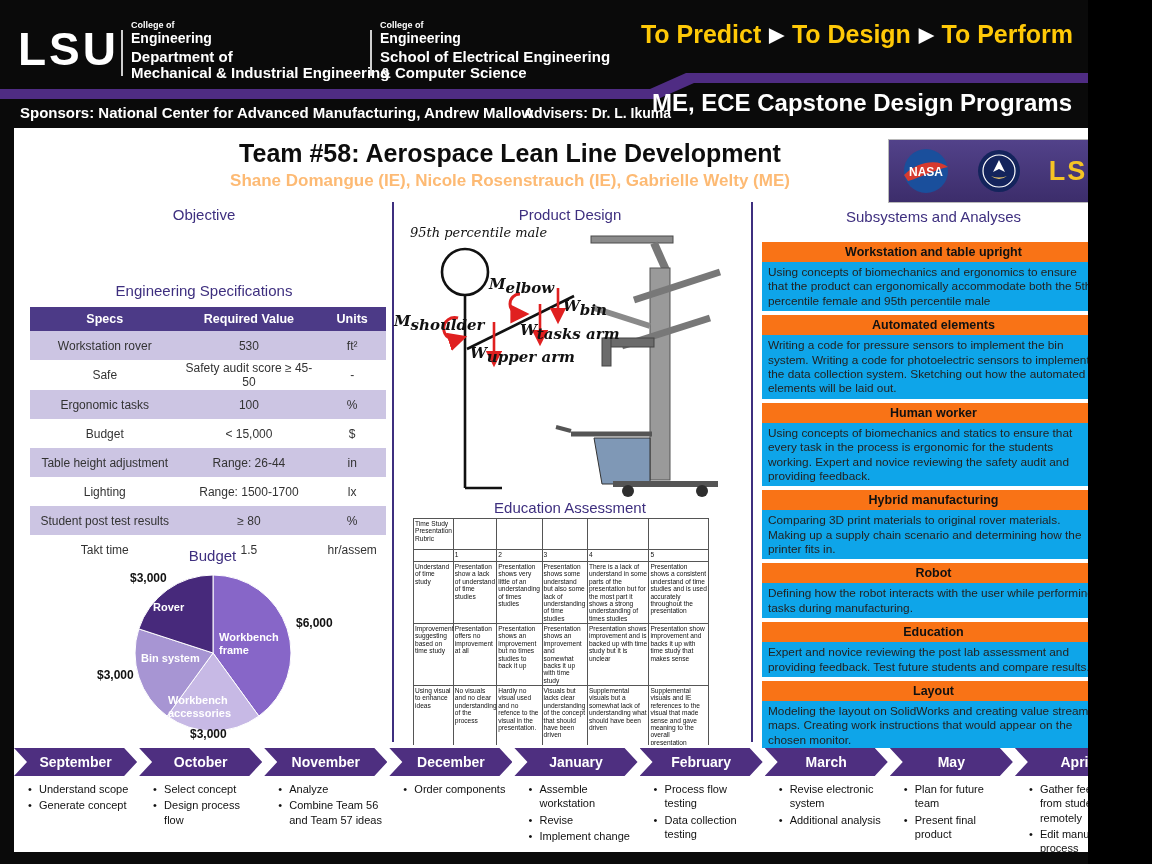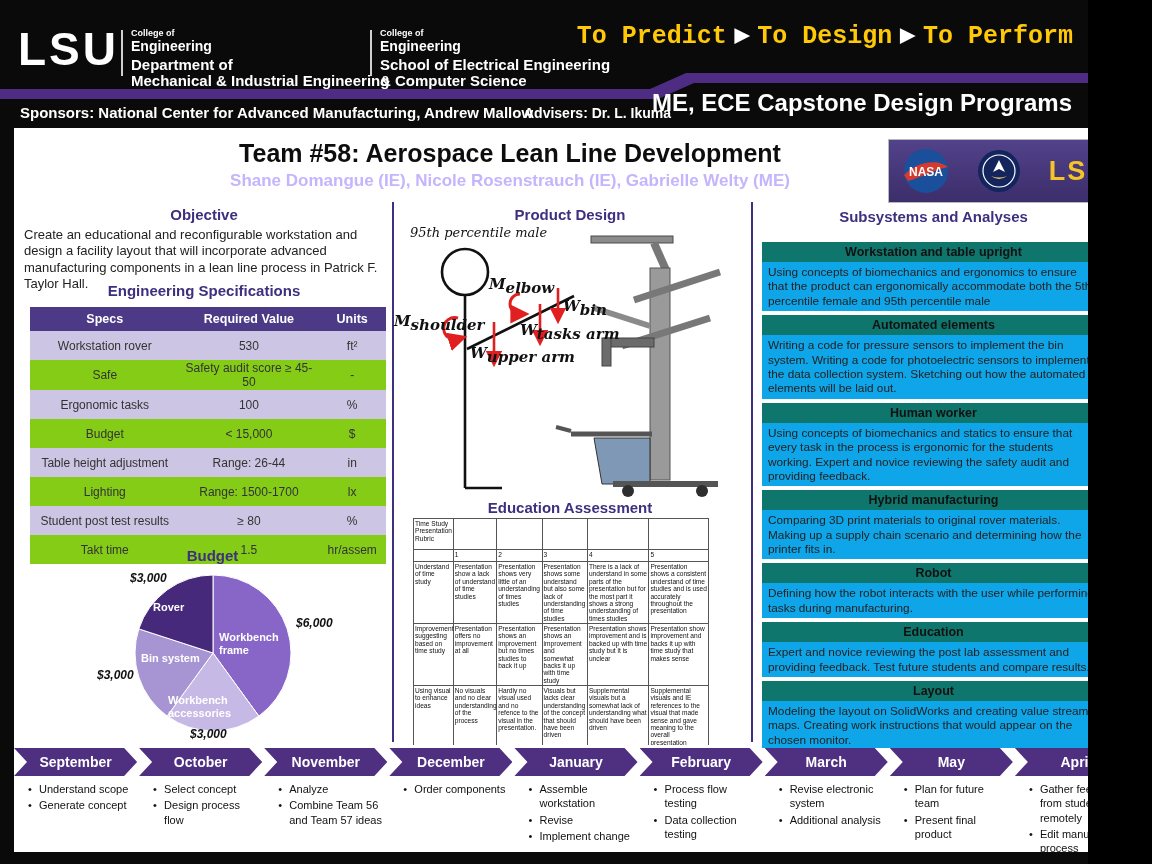--- a/index.html
+++ b/index.html
@@ -6,57 +6,57 @@
   #poster{position:relative;width:1088px;height:864px;background:#0a0a0a;overflow:hidden;
           font-family:"Liberation Sans",sans-serif;-webkit-font-smoothing:antialiased;}
   .abs{position:absolute;}
   
   #paper{left:14px;top:128px;width:1124px;height:724px;background:#ffffff;}
   #lsu-logo{left:18px;top:26px;color:#fff;font-weight:bold;font-size:46px;letter-spacing:3px;line-height:1;}
   .hdr-div{width:2px;background:#cfcfcf;}
   #hdr-div1{left:121px;top:30px;height:46px;}
   #hdr-div2{left:370px;top:30px;height:46px;}
   .dept{color:#fff;line-height:1.08;}
-  .dept .college{font-size:9px;font-weight:bold;margin-top:8px;}
+  .dept .college{font-size:9px;font-weight:bold;}
   .dept .school{font-size:14px;font-weight:bold;margin-bottom:3px;}
   .dept .l1,.dept .l2{font-size:15px;font-weight:600;}
   #dept-me{left:131px;top:21px;}
   #dept-ece{left:380px;top:21px;}
   #motto{right:15px;top:20px;font-size:25px;font-weight:bold;white-space:nowrap;}
-  #motto .part{color:#FFC907;font-family:Liberation Mono, monospace;}
+  #motto .part{color:#FFC907;}
   #motto .sep{color:#ffffff;font-size:19px;padding:0 8px;position:relative;top:-2px;}
   #program-banner{right:16px;top:89px;font-size:24px;font-weight:bold;color:#fff;white-space:nowrap;}
   #sponsors{left:20px;top:104px;font-size:15px;font-weight:bold;color:#fff;}
   #advisers{left:524px;top:105px;font-size:14px;font-weight:bold;color:#fff;}
   
   #team-title{left:140px;top:139px;width:740px;text-align:center;font-size:25px;font-weight:bold;color:#0d0d0d;}
-  #team-members{left:140px;top:171px;width:740px;text-align:center;font-size:17px;font-weight:bold;color:#c4b5fd;}
+  #team-members{left:140px;top:171px;width:740px;text-align:center;font-size:17px;font-weight:bold;color:#fdba74;}
   
   #logo-strip{left:888px;top:139px;width:233px;height:62px;background:linear-gradient(180deg,#52428a,#3c2d6b);
               border:1px solid #b9b9b9;display:flex;align-items:center;justify-content:space-around;}
   #lsu-wordmark{color:#F5C425;font-size:27px;font-weight:bold;letter-spacing:2px;}
   
-  .sec-h{font-size:15px;font-weight:bold;color:#3E2F7F;text-align:center;}
+  .sec-h{font-size:15px;font-weight:normal;color:#3E2F7F;text-align:center;}
   #objective-h{left:20px;top:206px;width:368px;}
   #specs-h{left:20px;top:282px;width:368px;}
   #budget-h{left:95px;top:547px;width:235px;}
   #design-h{left:400px;top:206px;width:340px;}
   #edu-h{left:400px;top:499px;width:340px;}
   #subs-h{left:762px;top:208px;width:343px;}
   #objective-text{left:24px;top:227px;width:364px;font-size:13px;color:#222;line-height:1.26;}
   
   #specs-table{left:30px;top:307px;width:356px;border-collapse:collapse;table-layout:fixed;}
   #specs-table th{background:#4C3A87;color:#fff;font-size:12.5px;font-weight:bold;height:22px;}
   #specs-table td{font-size:12px;color:#333;text-align:center;height:27px;}
   #specs-table tr.alt td{background:#CCC5E3;}
-  #specs-table tr.lt td{background:#84cc16;}
+  #specs-table tr.lt td{background:#ffffff;}
   #specs-table col:nth-child(1){width:42%;} #specs-table col:nth-child(2){width:39%;} #specs-table col:nth-child(3){width:19%;}
   
   #pie-svg{left:133px;top:573px;width:160px;height:160px;}
-  .pie-ext{font-size:12px;font-weight:bold;color:#111;white-space:nowrap;font-style:italic;}
+  .pie-ext{font-size:12px;font-weight:bold;color:#111;white-space:nowrap;}
   #pie-ext-0{left:296px;top:616px;} #pie-ext-1{left:190px;top:727px;}
   #pie-ext-2{left:97px;top:668px;}  #pie-ext-3{left:130px;top:571px;}
   .pie-in{font-size:11px;font-weight:bold;color:#fff;text-align:left;line-height:1.15;}
   #pie-in-0{left:219px;top:631px;width:80px;} #pie-in-1{left:168px;top:694px;width:84px;}
   #pie-in-2{left:141px;top:652px;width:64px;} #pie-in-3{left:153px;top:601px;width:52px;}
   
   #figure-svg{left:398px;top:222px;width:347px;height:275px;}
   #fig-caption{left:410px;top:225px;font-family:"DejaVu Serif",serif;font-style:italic;font-size:13px;color:#111;}
   .force-label{font-family:"DejaVu Serif",serif;font-style:italic;font-weight:bold;font-size:15px;color:#111;white-space:nowrap;}
   .force-label sub{font-size:15px;}
@@ -65,21 +65,21 @@
   #flab-w-upper-arm{left:470px;top:344px;}
   
   #edu-wrap{left:413px;top:518px;width:298px;height:227px;overflow:hidden;}
   #edu-table{border-collapse:collapse;width:296px;table-layout:fixed;background:#fff;}
   #edu-table td{border:1px solid #555;font-size:6.6px;line-height:1.12;color:#111;padding:1px 1px;vertical-align:top;}
   #edu-table td:nth-child(1){width:13.3%;} #edu-table td:nth-child(2){width:14.6%;}
   #edu-table td:nth-child(3){width:15.3%;} #edu-table td:nth-child(4){width:15.3%;}
   #edu-table td:nth-child(5){width:21.1%;} #edu-table td:nth-child(6){width:20.4%;}
   
   #subs-list{left:762px;top:238px;width:343px;}
-  .sub-h{background:#0f766e;color:#111;font-size:12.5px;font-weight:bold;text-align:center;
+  .sub-h{background:#f97316;color:#111;font-size:12.5px;font-weight:bold;text-align:center;
          padding:3px 2px;margin-top:4px;}
   .sub-b{background:#0ea5e9;color:#222;font-size:11.8px;line-height:1.22;padding:3px 6px;}
   
   .col-div{width:2px;background:#3E2F7F;top:202px;height:540px;}
   #col-div1{left:392px;} #col-div2{left:751px;}
   
   #timeline{left:14px;top:748px;width:1124px;height:104px;display:flex;gap:2px;background:#fff;}
   .tl-col{flex:1 1 0;min-width:0;}
   .chevron{height:28px;background:#4E2F80;color:#fff;font-size:14px;font-weight:bold;
            display:flex;align-items:center;justify-content:center;
@@ -135,21 +135,20 @@
       <path d="M23 12 L29 24 L23 21 L17 24 Z" fill="#ffffff"></path>
       <path d="M15 28 Q23 34 31 28 Q23 31 15 28 Z" fill="#e8c56a"></path>
     </svg>
     <div id="lsu-wordmark">LSU</div>
   </div>
 
   <div class="abs col-div" id="col-div1"></div>
   <div class="abs col-div" id="col-div2"></div>
 
   <div class="abs sec-h" id="objective-h">Objective</div>
-  <div class="abs" id="objective-text">Create an educational and reconfigurable workstation and design a facility layout that will incorporate advanced manufacturing components in a lean line process in Patrick F. Taylor Hall.</div>
   <div class="abs sec-h" id="specs-h">Engineering Specifications</div>
   <table class="abs" id="specs-table">
     <colgroup>
         <col>
         <col>
         <col>
       </colgroup>
     <thead>
         <tr>
           <th>Specs</th>

